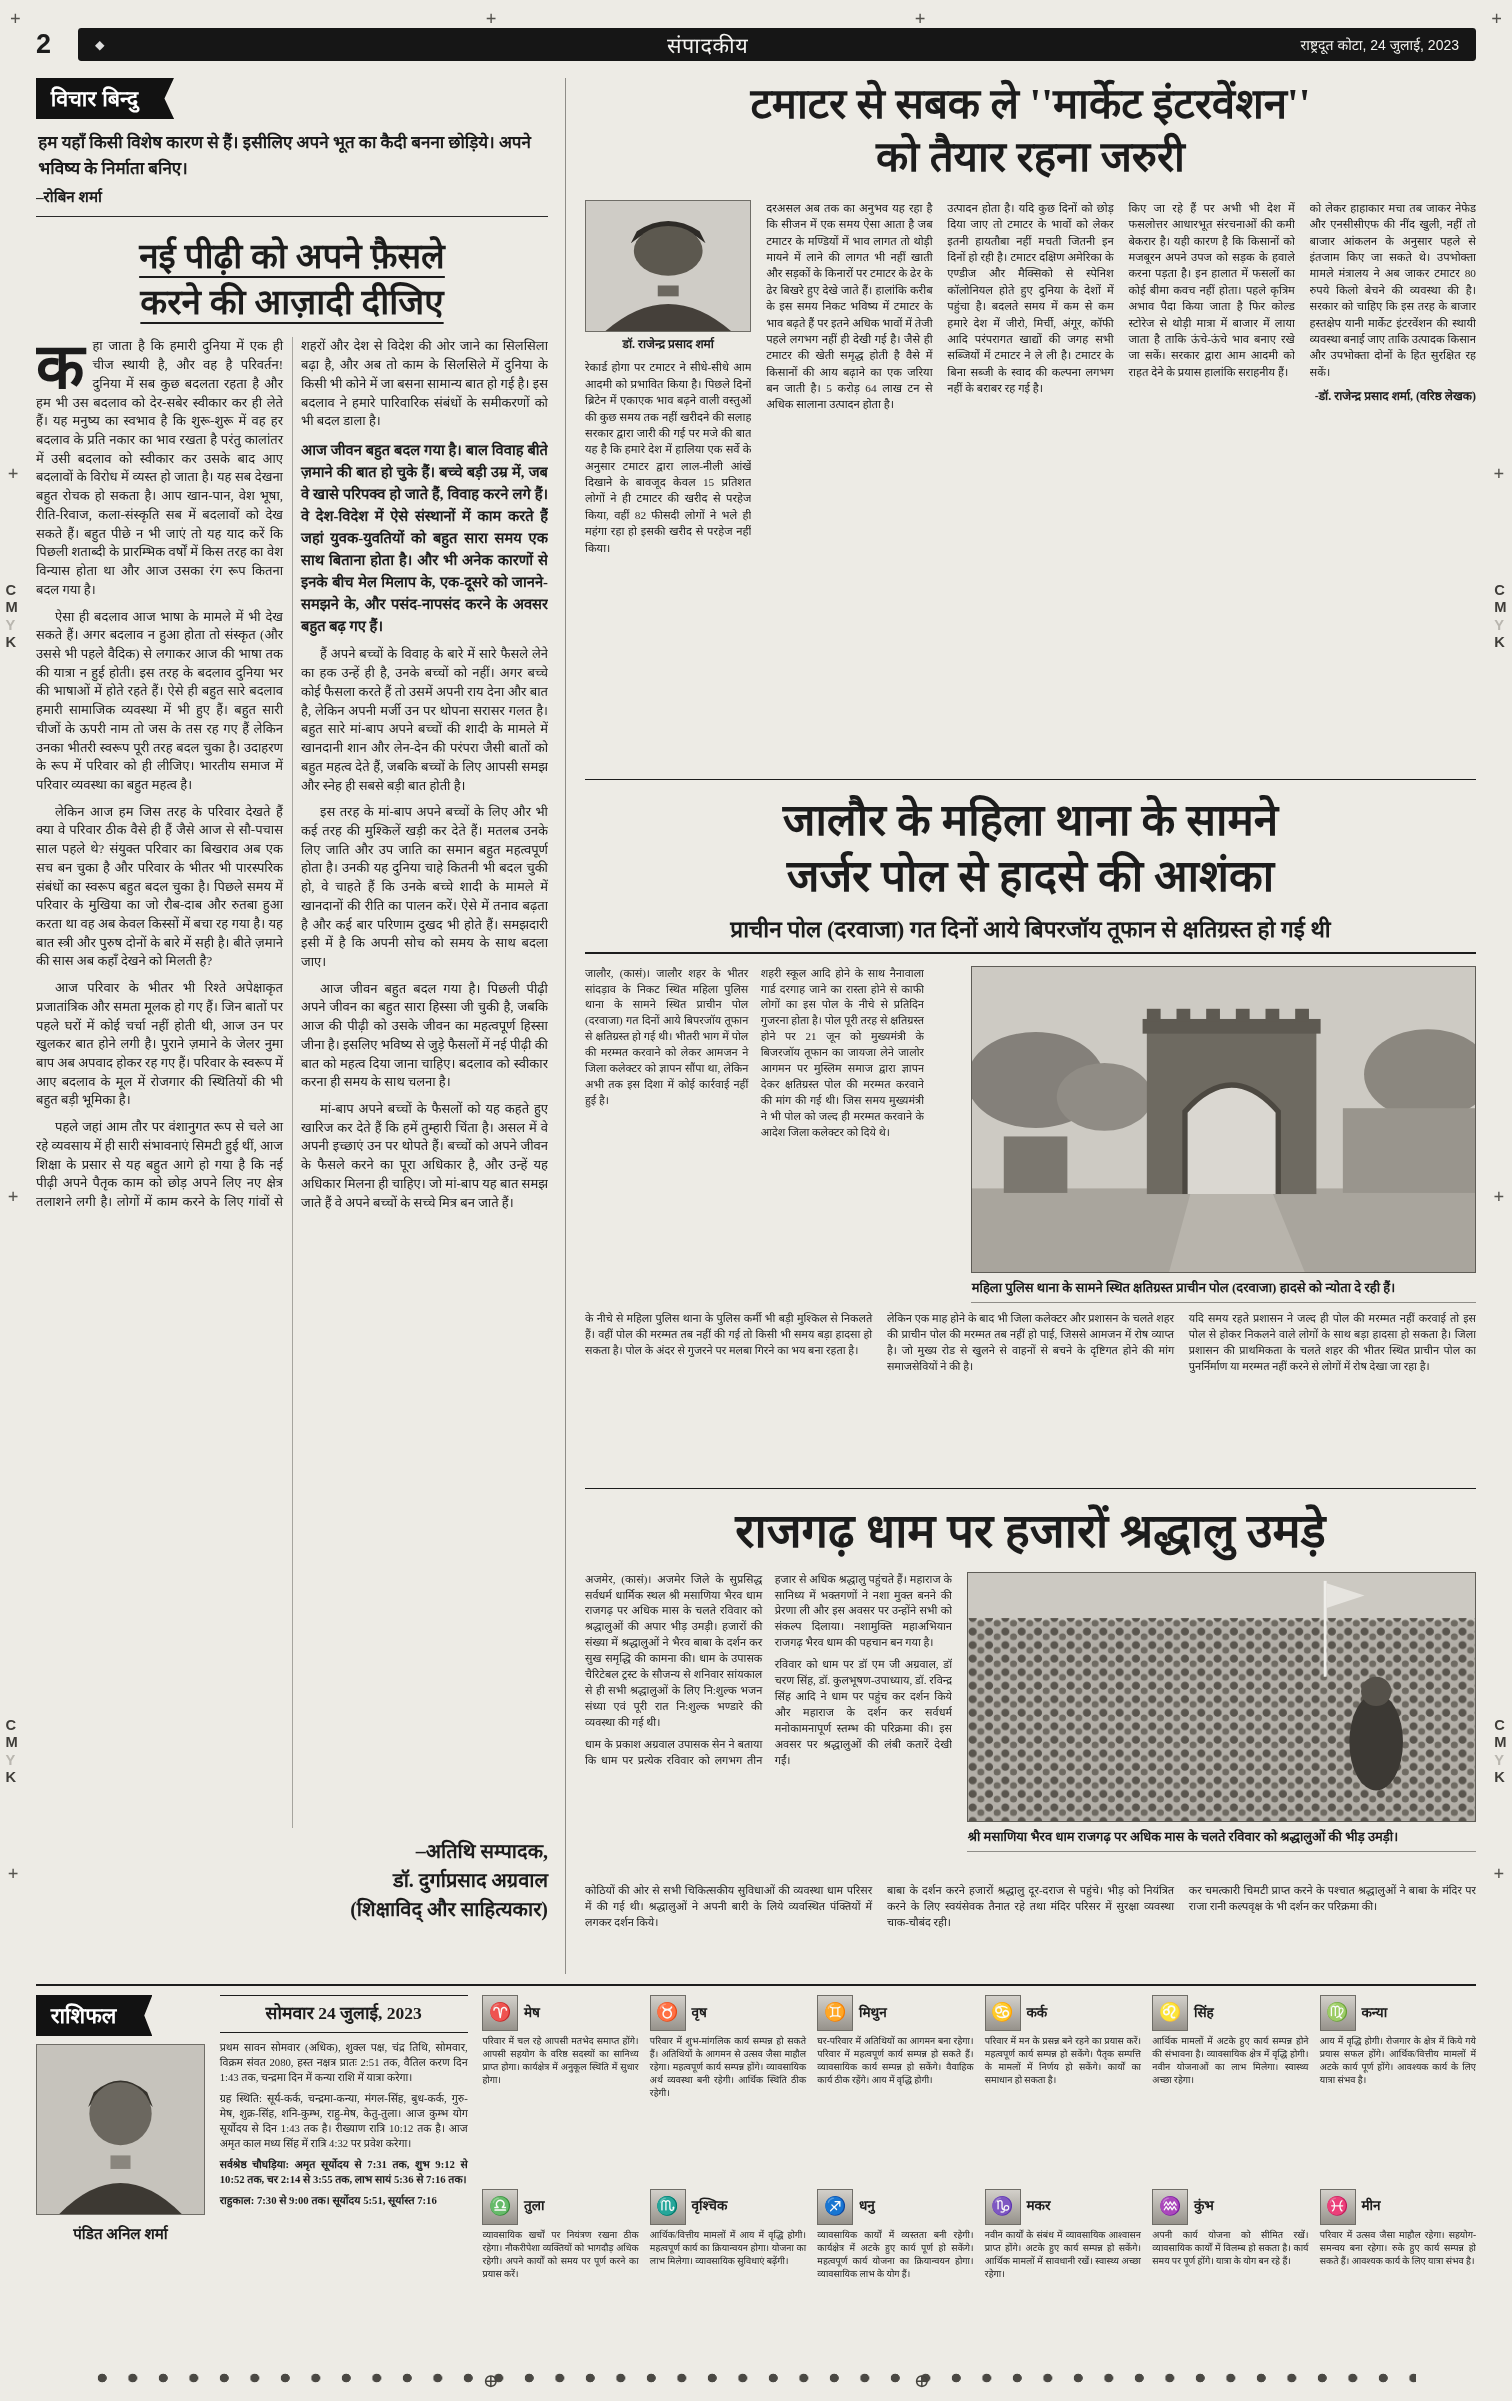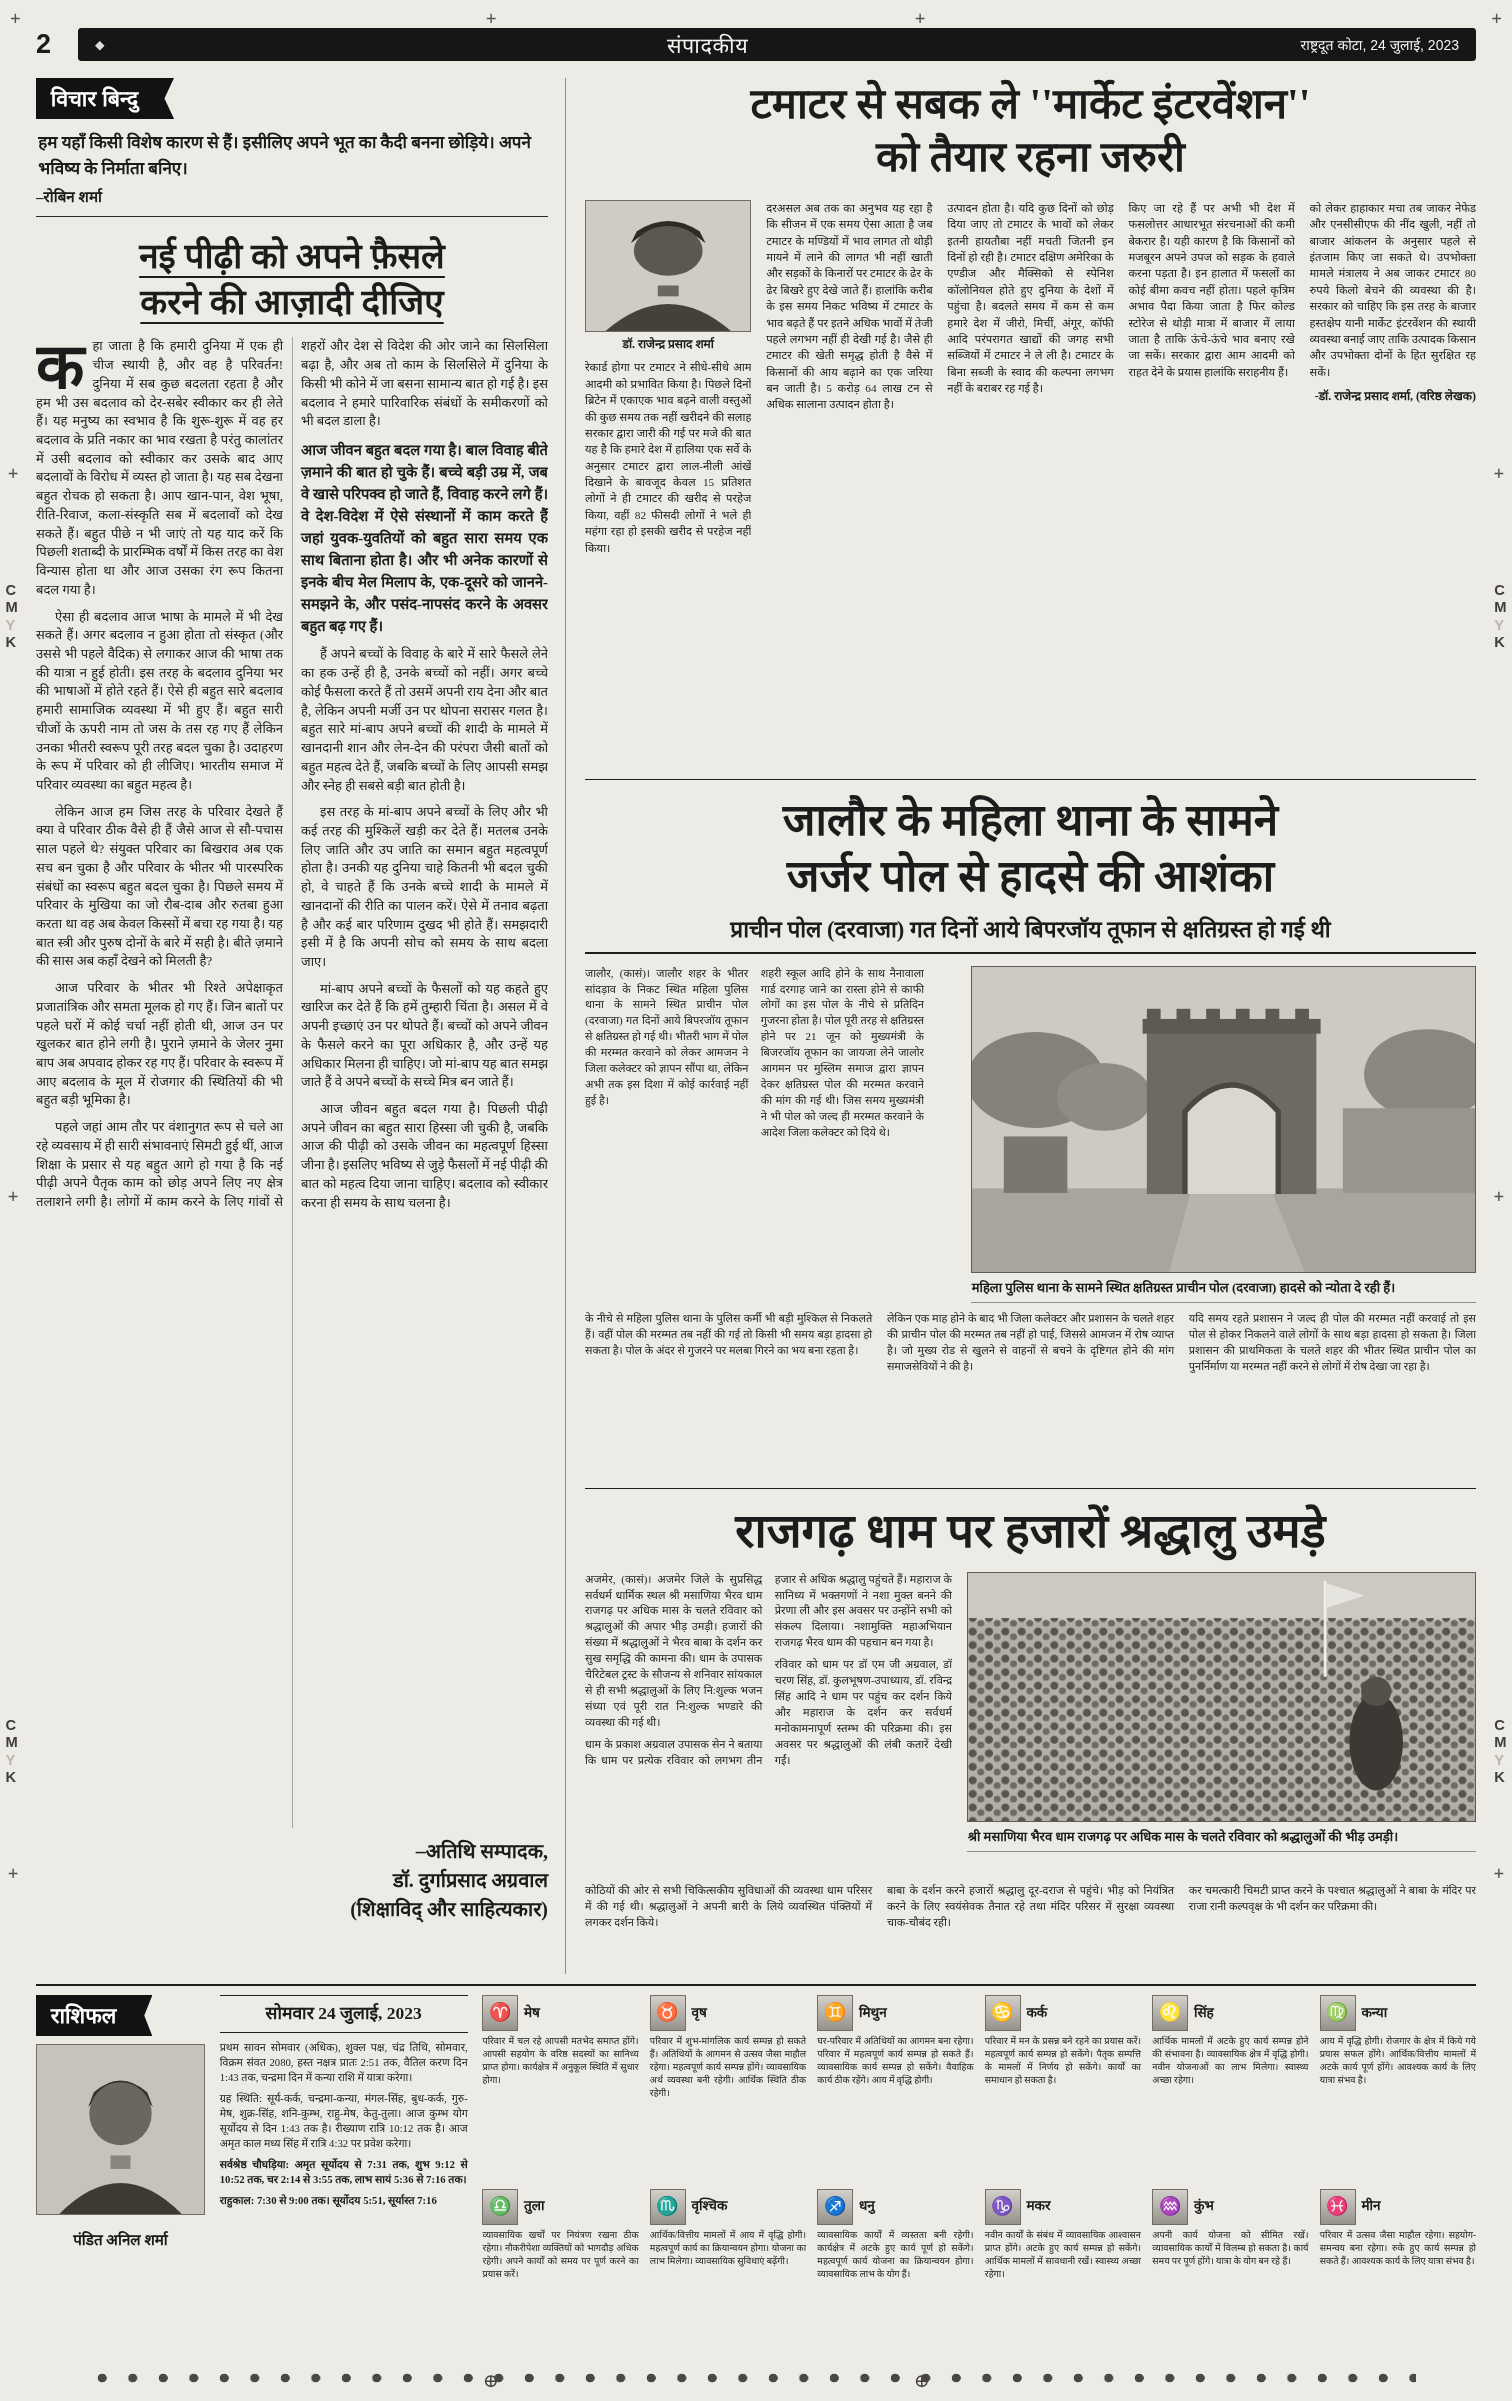--- a/index.html
+++ b/index.html
@@ -77,21 +77,21 @@
   .rg-left p{margin:0 0 5.6px 0;}
   .rg-fig{flex:1;}
   .rg-bottom{column-count:3;column-gap:14.7px;font-size:11px;line-height:1.45;text-align:justify;
              margin-top:6.8px;height:96px;overflow:hidden;}
   .rg-bottom p{margin:0;}
 
   
   .rashifal{border-top:2.3px solid #1d1d1d;margin-top:10.2px;padding-top:9px;display:flex;gap:14.7px;height:366px;overflow:hidden;}
   .rf-left{width:169px;}
   .pandit-photo{border:0.6px solid #6f6d67;margin-top:8px;background:#c9c6c0;}
-  .pandit-name{text-align:center;font-weight:bold;font-size:15.2px;padding-top:14px;}
+  .pandit-name{text-align:center;font-weight:bold;font-size:15.2px;padding-top:8px;}
   .rf-panchang{width:248px;font-size:10.7px;line-height:1.42;text-align:justify;}
   .rf-date{text-align:center;font-weight:bold;font-size:17.5px;border-top:1.7px solid #1d1d1d;
            border-bottom:1.7px solid #1d1d1d;padding:5.6px 0;margin-bottom:6.8px;}
   .rf-panchang p{margin:0 0 5.6px 0;}
   .rf-ch{font-weight:bold;}
   .rf-grid{flex:1;display:grid;grid-template-columns:repeat(6,1fr);gap:9px 11.3px;}
   .sign-cell{font-size:9.3px;line-height:1.38;text-align:justify;}
   .sign-head{display:flex;align-items:center;gap:5.6px;margin-bottom:4.5px;}
   .sign-icon{width:34px;height:34px;flex:none;border:0.6px solid #6f6d67;
              background:linear-gradient(#d3d0ca,#96928b);display:flex;align-items:center;
@@ -137,22 +137,22 @@
 
         <div class="ed-body">
           <p class="first"><span class="dropcap">क</span><span>हा जाता है कि हमारी दुनिया में एक ही चीज स्थायी है, और वह है परिवर्तन! दुनिया में सब कुछ बदलता रहता है और हम भी उस बदलाव को देर-सबेर स्वीकार कर ही लेते हैं। यह मनुष्य का स्वभाव है कि शुरू-शुरू में वह हर बदलाव के प्रति नकार का भाव रखता है परंतु कालांतर में उसी बदलाव को स्वीकार कर उसके बाद आए बदलावों के विरोध में व्यस्त हो जाता है। यह सब देखना बहुत रोचक हो सकता है। आप खान-पान, वेश भूषा, रीति-रिवाज, कला-संस्कृति सब में बदलावों को देख सकते हैं। बहुत पीछे न भी जाएं तो यह याद करें कि पिछली शताब्दी के प्रारम्भिक वर्षों में किस तरह का वेश विन्यास होता था और आज उसका रंग रूप कितना बदल गया है।</span></p>
           <p>ऐसा ही बदलाव आज भाषा के मामले में भी देख सकते हैं। अगर बदलाव न हुआ होता तो संस्कृत (और उससे भी पहले वैदिक) से लगाकर आज की भाषा तक की यात्रा न हुई होती। इस तरह के बदलाव दुनिया भर की भाषाओं में होते रहते हैं। ऐसे ही बहुत सारे बदलाव हमारी सामाजिक व्यवस्था में भी हुए हैं। बहुत सारी चीजों के ऊपरी नाम तो जस के तस रह गए हैं लेकिन उनका भीतरी स्वरूप पूरी तरह बदल चुका है। उदाहरण के रूप में परिवार को ही लीजिए। भारतीय समाज में परिवार व्यवस्था का बहुत महत्व है।</p>
           <p>लेकिन आज हम जिस तरह के परिवार देखते हैं क्या वे परिवार ठीक वैसे ही हैं जैसे आज से सौ-पचास साल पहले थे? संयुक्त परिवार का बिखराव अब एक सच बन चुका है और परिवार के भीतर भी पारस्परिक संबंधों का स्वरूप बहुत बदल चुका है। पिछले समय में परिवार के मुखिया का जो रौब-दाब और रुतबा हुआ करता था वह अब केवल किस्सों में बचा रह गया है। यह बात स्त्री और पुरुष दोनों के बारे में सही है। बीते ज़माने की सास अब कहाँ देखने को मिलती है?</p>
           <p>आज परिवार के भीतर भी रिश्ते अपेक्षाकृत प्रजातांत्रिक और समता मूलक हो गए हैं। जिन बातों पर पहले घरों में कोई चर्चा नहीं होती थी, आज उन पर खुलकर बात होने लगी है। पुराने ज़माने के जेलर नुमा बाप अब अपवाद होकर रह गए हैं। परिवार के स्वरूप में आए बदलाव के मूल में रोजगार की स्थितियों की भी बहुत बड़ी भूमिका है।</p>
           <p>पहले जहां आम तौर पर वंशानुगत रूप से चले आ रहे व्यवसाय में ही सारी संभावनाएं सिमटी हुई थीं, आज शिक्षा के प्रसार से यह बहुत आगे हो गया है कि नई पीढ़ी अपने पैतृक काम को छोड़ अपने लिए नए क्षेत्र तलाशने लगी है। लोगों में काम करने के लिए गांवों से शहरों और देश से विदेश की ओर जाने का सिलसिला बढ़ा है, और अब तो काम के सिलसिले में दुनिया के किसी भी कोने में जा बसना सामान्य बात हो गई है। इस बदलाव ने हमारे पारिवारिक संबंधों के समीकरणों को भी बदल डाला है।</p>
           <p class="bold-block">आज जीवन बहुत बदल गया है। बाल विवाह बीते ज़माने की बात हो चुके हैं। बच्चे बड़ी उम्र में, जब वे खासे परिपक्व हो जाते हैं, विवाह करने लगे हैं। वे देश-विदेश में ऐसे संस्थानों में काम करते हैं जहां युवक-युवतियों को बहुत सारा समय एक साथ बिताना होता है। और भी अनेक कारणों से इनके बीच मेल मिलाप के, एक-दूसरे को जानने-समझने के, और पसंद-नापसंद करने के अवसर बहुत बढ़ गए हैं।</p>
           <p>हैं अपने बच्चों के विवाह के बारे में सारे फैसले लेने का हक उन्हें ही है, उनके बच्चों को नहीं। अगर बच्चे कोई फैसला करते हैं तो उसमें अपनी राय देना और बात है, लेकिन अपनी मर्जी उन पर थोपना सरासर गलत है। बहुत सारे मां-बाप अपने बच्चों की शादी के मामले में खानदानी शान और लेन-देन की परंपरा जैसी बातों को बहुत महत्व देते हैं, जबकि बच्चों के लिए आपसी समझ और स्नेह ही सबसे बड़ी बात होती है।</p>
           <p>इस तरह के मां-बाप अपने बच्चों के लिए और भी कई तरह की मुश्किलें खड़ी कर देते हैं। मतलब उनके लिए जाति और उप जाति का समान बहुत महत्वपूर्ण होता है। उनकी यह दुनिया चाहे कितनी भी बदल चुकी हो, वे चाहते हैं कि उनके बच्चे शादी के मामले में खानदानों की रीति का पालन करें। ऐसे में तनाव बढ़ता है और कई बार परिणाम दुखद भी होते हैं। समझदारी इसी में है कि अपनी सोच को समय के साथ बदला जाए।</p>
+          <p>आज जीवन बहुत बदल गया है। पिछली पीढ़ी अपने जीवन का बहुत सारा हिस्सा जी चुकी है, जबकि आज की पीढ़ी को उसके जीवन का महत्वपूर्ण हिस्सा जीना है। इसलिए भविष्य से जुड़े फैसलों में नई पीढ़ी की बात को महत्व दिया जाना चाहिए। बदलाव को स्वीकार करना ही समय के साथ चलना है।</p>
           <p>मां-बाप अपने बच्चों के फैसलों को यह कहते हुए खारिज कर देते हैं कि हमें तुम्हारी चिंता है। असल में वे अपनी इच्छाएं उन पर थोपते हैं। बच्चों को अपने जीवन के फैसले करने का पूरा अधिकार है, और उन्हें यह अधिकार मिलना ही चाहिए। जो मां-बाप यह बात समझ जाते हैं वे अपने बच्चों के सच्चे मित्र बन जाते हैं।</p>
-          <p>आज जीवन बहुत बदल गया है। पिछली पीढ़ी अपने जीवन का बहुत सारा हिस्सा जी चुकी है, जबकि आज की पीढ़ी को उसके जीवन का महत्वपूर्ण हिस्सा जीना है। इसलिए भविष्य से जुड़े फैसलों में नई पीढ़ी की बात को महत्व दिया जाना चाहिए। बदलाव को स्वीकार करना ही समय के साथ चलना है।</p>
         </div>
 
         <div class="ed-sign">
           <div>–अतिथि सम्पादक,</div>
           <div>डॉ. दुर्गाप्रसाद अग्रवाल</div>
           <div>(शिक्षाविद् और साहित्यकार)</div>
         </div>
       </section>
 
       <section class="right-col">

